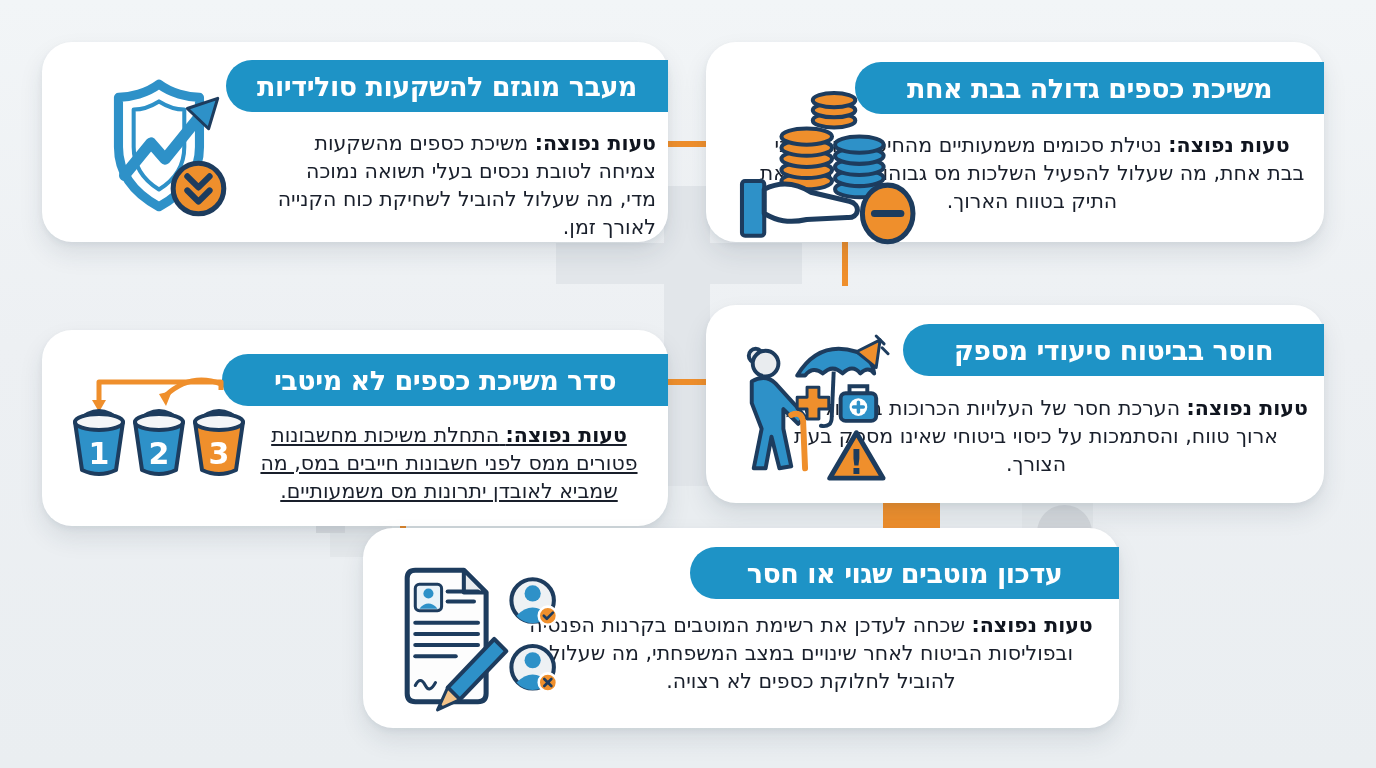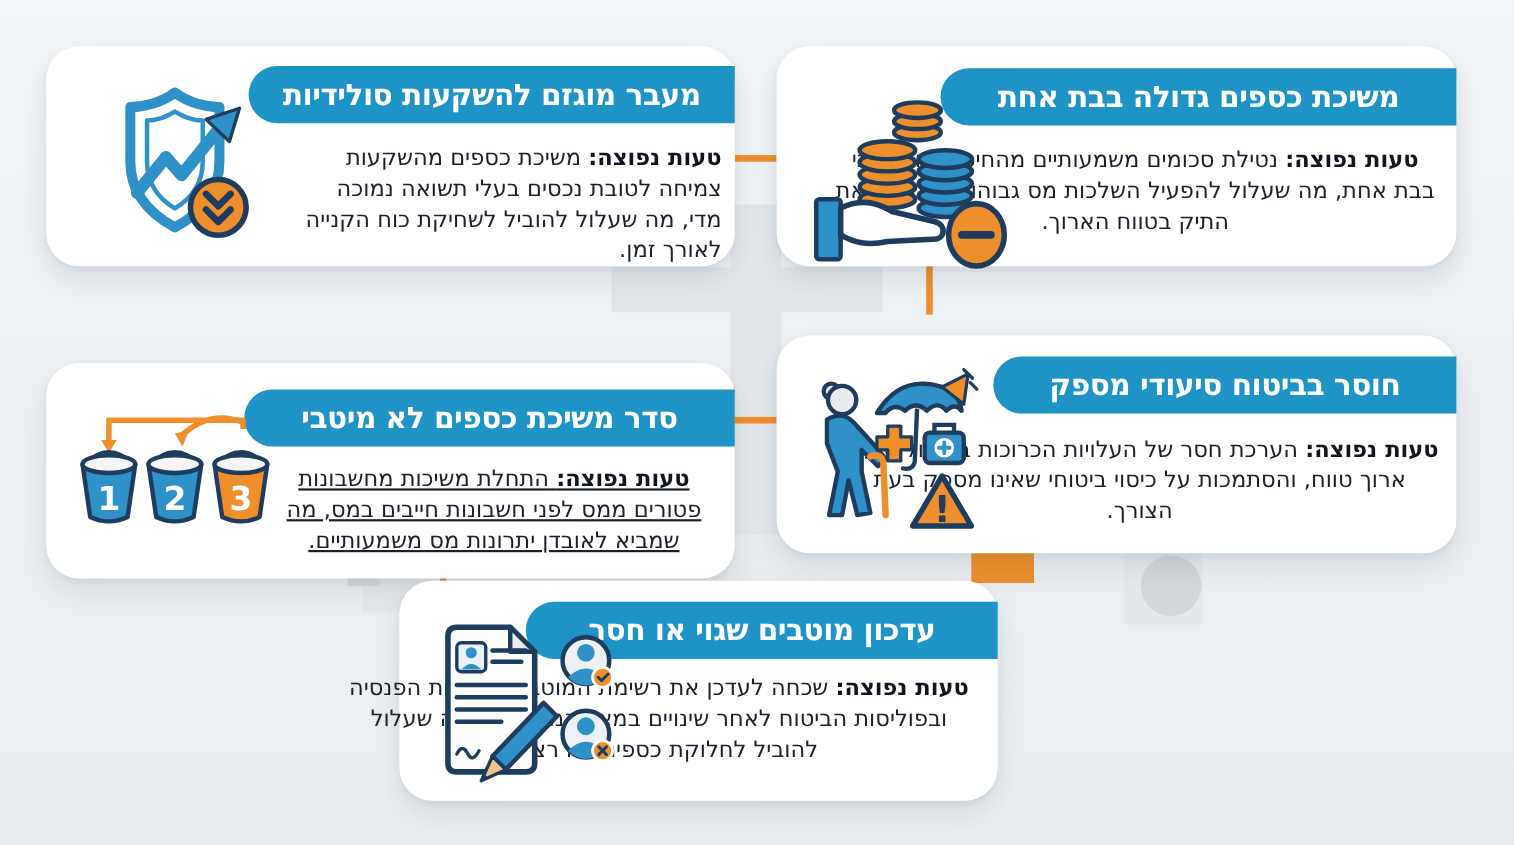--- a/index.html
+++ b/index.html
@@ -26,21 +26,21 @@
   .conn-bottom-bar{left:883px;top:484px;width:57px;height:46px;}
   
   .card{
     position:absolute;background:#ffffff;border-radius:30px;z-index:3;
     box-shadow:0 12px 24px rgba(25,45,70,.10),0 3px 6px rgba(25,45,70,.06);
   }
   .c1{left:42px;top:42px;width:626px;height:200px;}
   .c2{left:706px;top:42px;width:618px;height:200px;}
   .c3{left:42px;top:286px;width:626px;height:196px;margin-top:44px;}
   .c4{left:706px;top:286px;width:618px;height:198px;margin-top:19px;}
-  .c5{left:363px;top:528px;width:544px;height:200px;text-decoration:underline;}
+  .c5{left:363px;top:528px;width:756px;height:200px;text-decoration:underline;}
   .hdr{
     position:absolute;right:0;height:52px;background:#1e93c6;color:#ffffff;
     border-radius:26px 0 0 26px;display:flex;align-items:center;justify-content:center;
     font-weight:bold;font-size:27px;direction:rtl;white-space:nowrap;
     letter-spacing:-0.5px;
   }
   .c1 .hdr{top:18px;width:442px;}
   .c2 .hdr{top:20px;width:469px;}
   .c3 .hdr{top:24px;width:446px;}
   .c4 .hdr{top:19px;width:421px;}

